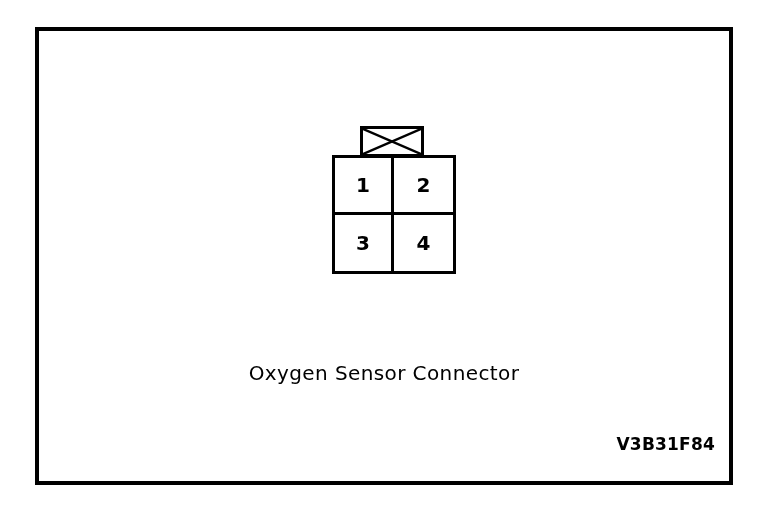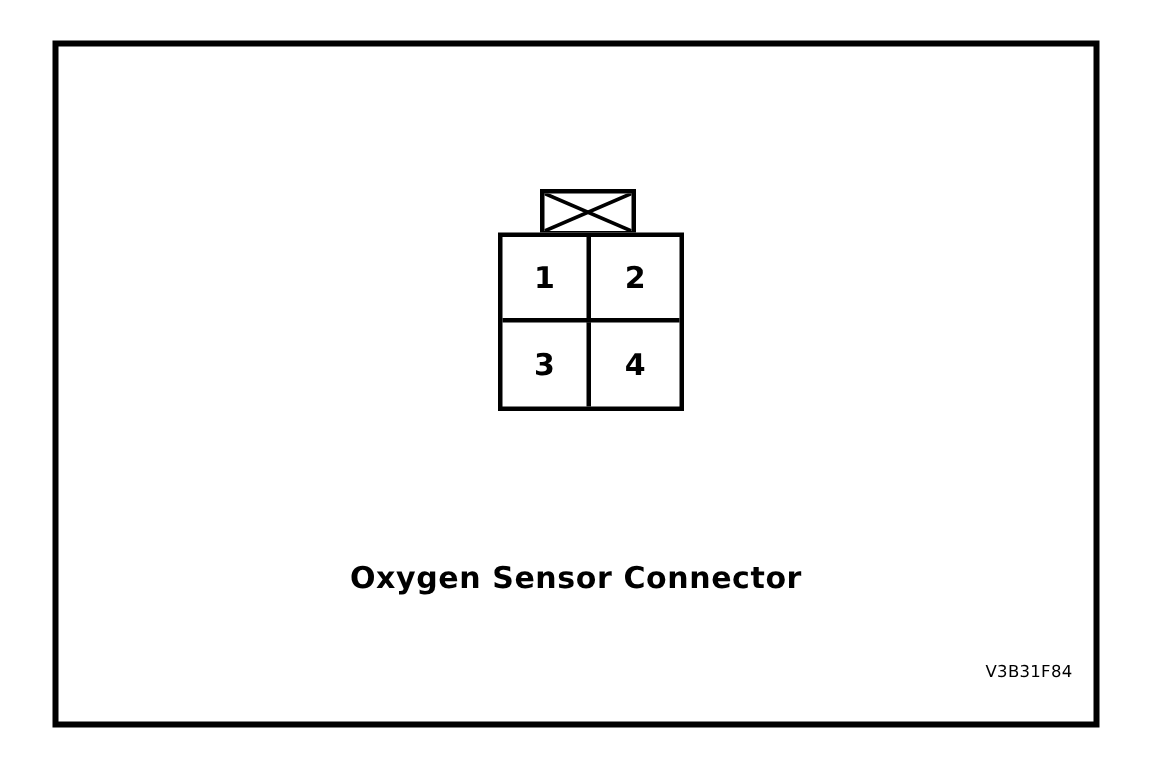--- a/index.html
+++ b/index.html
@@ -88,33 +88,32 @@
   .pin-cell.row-top   { border-bottom: 3px solid #000000; }
 
   
   .caption {
     position: absolute;
     left: 0;
     right: 0;
     top: 330px;   
     text-align: center;
     font-size: 20px;
-    font-weight: bold;
+    font-weight: normal;
     color: #000000;
     letter-spacing: 0.4px;
-    margin-top: 12px;
   }
 
   
   .figure-code {
     position: absolute;
     right: 14px;
     bottom: 27px;
-    font-size: 11px;
-    font-weight: normal;
+    font-size: 17px;
+    font-weight: bold;
     color: #000000;
     letter-spacing: 0.2px;
   }
 </style>
 </head>
 <body>
 
 <div id="screenshot">
 
   <div class="figure-frame">

